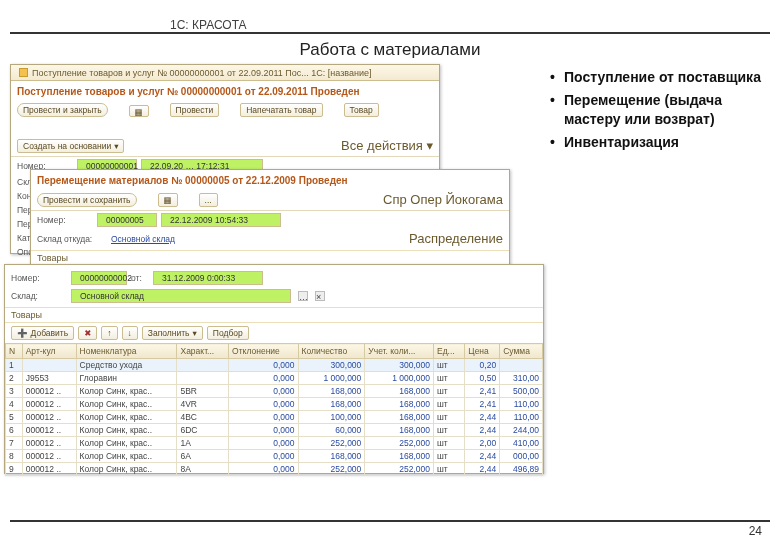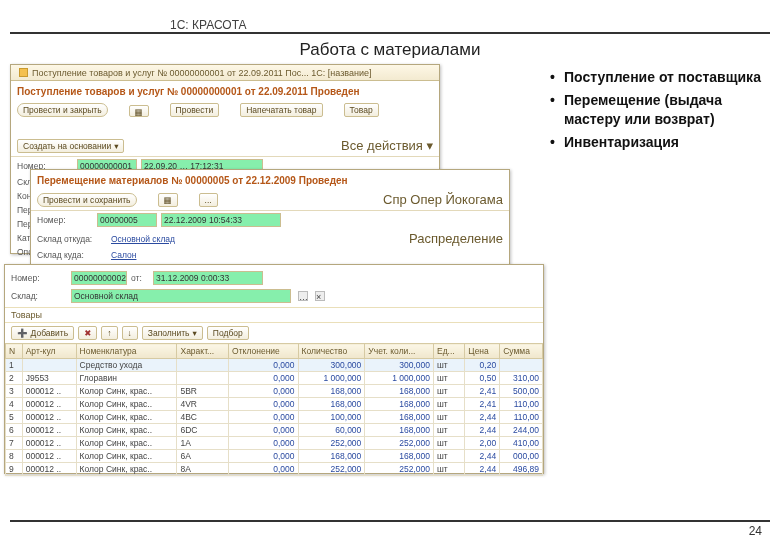--- a/index.html
+++ b/index.html
@@ -22,21 +22,21 @@
   .titlebar{display:flex;align-items:center;background:linear-gradient(#fdf7e6,#f3ead0);height:16px;padding:0 8px;border-bottom:1px solid #cbbd90;font-size:9px;color:#6b5a2e}
   .titlebar .sq{width:9px;height:9px;background:#f4c04e;border:1px solid #c99a2e;margin-right:4px}
   .win-head{color:#b55718;font-weight:bold;font-size:10px;padding:5px 6px 3px}
   .toolbar{display:flex;align-items:flex-end;gap:21px;padding:3px 6px;border-bottom:1px solid #e3d9ba;flex-wrap:wrap}
   .btn{display:inline-flex;align-items:center;gap:3px;background:linear-gradient(#fff,#f3eede);border:1px solid #cbbd90;border-radius:2px;padding:1px 5px;font-size:8.5px;color:#5b4a20;cursor:pointer}
   .btn.round{border-radius:8px}
   .btn .ico{width:8px;height:8px}
   .linkish{color:#6b5a2e;font-size:13px}
   .formrow{display:flex;align-items:center;padding:2px 6px;gap:4px}
   .lbl{width:56px;color:#555;font-size:8.5px}
-  .inp{border:1px solid #cbbd90;background:#86efac;height:14px;padding:0 2px;font-size:8.5px;color:#333;display:inline-flex;align-items:center}
+  .inp{border:1px solid #cbbd90;background:#bef264;height:14px;padding:0 8px;font-size:8.5px;color:#333;display:inline-flex;align-items:center}
   .micro{width:60px}
   .linkval{color:#2a7a2a;text-decoration:underline;font-size:8.5px}
   .linkval.blue{color:#2a4aa0}
   .tiny-ico{display:inline-block;width:10px;height:10px;border:1px solid #bbb;background:#eee;margin-left:3px}
 
   
   .win1{left:0;top:0;width:430px;height:190px}
   .win2{left:20px;top:105px;width:480px;height:170px}
   .win3{left:-6px;top:200px;width:540px;height:210px}
 
@@ -133,24 +133,20 @@
       <div class="formrow">
         <span class="lbl">Номер:</span>
         <span class="inp micro">00000005</span>
         <span class="inp" style="width:120px">22.12.2009 10:54:33</span>
       </div>
       <div class="formrow">
         <span class="lbl" style="width:70px">Склад откуда:</span>
         <span class="linkval blue">Основной склад</span>
         <span style="flex:1"></span>
         <span class="linkish">Распределение</span>
-      </div>
-      <div class="formrow">
-        <span class="lbl" style="width:70px">Склад куда:</span>
-        <span class="linkval blue">Салон</span>
       </div>
       <div class="formrow" style="border-top:1px solid #eadfb9;margin-top:2px">
         <span style="color:#6b5a2e">Товары</span>
       </div>
       <div class="subtoolbar">
         <span class="btn">
             <span class="green">➕</span>
             <span>Добавить</span>
           </span>
         <span class="btn">

